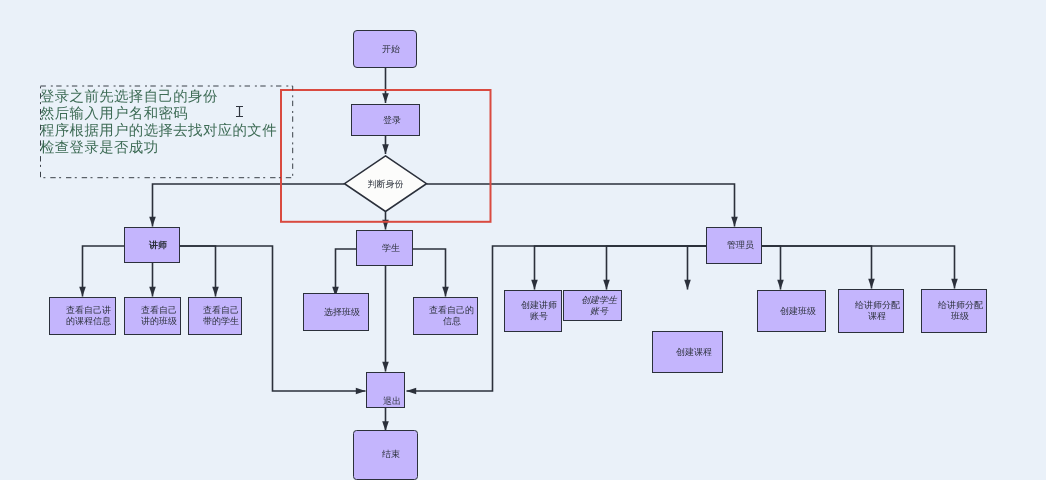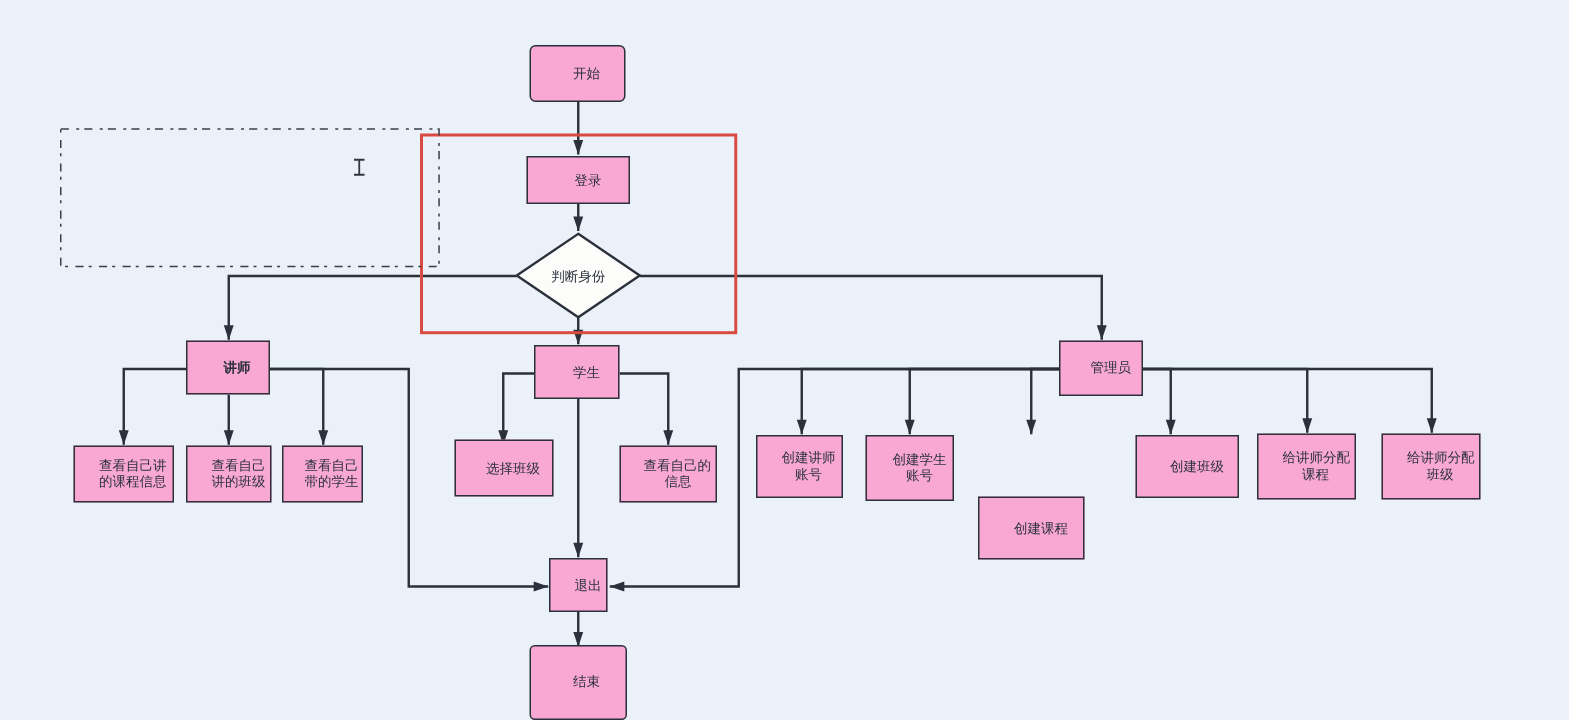--- a/index.html
+++ b/index.html
@@ -3,21 +3,21 @@
 <meta charset="utf-8">
 <title>flowchart</title>
 <style>
   html,body{margin:0;padding:0;}
   body{width:1046px;height:480px;background:#eaf1f9;overflow:hidden;
        font-family:"Liberation Sans",sans-serif;-webkit-font-smoothing:antialiased;}
   #canvas{position:relative;width:1046px;height:480px;background:#eaf1f9;}
   svg.layer{position:absolute;left:0;top:0;width:1046px;height:480px;}
   svg.layer text{will-change:transform;}
   .node{position:absolute;box-sizing:border-box;display:flex;flex-direction:column;
-        align-items:center;justify-content:center;text-align:center;background:#f9a8d4;
+        align-items:center;justify-content:center;text-align:center;background:#c4b5fd;
         border:1.6px solid #2b303b;color:#2b303b;font-size:9px;padding-left:12px;}
   .node span{display:block;line-height:11px;white-space:nowrap;will-change:transform;}
   .note{position:absolute;box-sizing:border-box;color:#3d6b55;font-size:14.4px;
         white-space:nowrap;}
   .note>div{line-height:17px;height:17px;width:max-content;letter-spacing:0.42px;
             will-change:transform;}
 </style>
 </head>
 <body>
 
@@ -54,20 +54,26 @@
   </svg>
 
   <svg class="layer" id="selection">
     <rect id="sel-rect" fill="none" stroke="#d94a40" stroke-width="2" x="281" y="90" width="209.5" height="131.8"></rect>
   </svg>
 
   <svg class="layer" id="notebox">
     <rect id="note-rect" fill="none" stroke="#3a4048" stroke-width="1" stroke-dasharray="5.4 4.9 2 3.4" x="40.5" y="86" width="252.2" height="91.7"></rect>
   </svg>
 
+  <div class="note" id="note-text" style="left: 40px; top: 88px; color: rgb(61, 107, 85);">
+      <div>登录之前先选择自己的身份</div>
+      <div>然后输入用户名和密码</div>
+      <div>程序根据用户的选择去找对应的文件</div>
+      <div>检查登录是否成功</div>
+    </div>
 
   <div id="node-layer">
       <div class="node" style="left: 353px; top: 30px; width: 64px; height: 38px; border-radius: 4px;">
         <span>开始</span>
       </div>
       <div class="node" style="left: 351px; top: 104px; width: 69px; height: 32px;">
         <span>登录</span>
       </div>
       <div class="node" style="left: 124px; top: 227px; width: 56px; height: 36px; font-weight: bold;">
         <span>讲师</span>
@@ -94,39 +100,39 @@
         <span>选择班级</span>
       </div>
       <div class="node" style="left: 413px; top: 297px; width: 65px; height: 38px;">
         <span>查看自己的</span>
         <span>信息</span>
       </div>
       <div class="node" style="left: 504px; top: 290px; width: 58px; height: 42px;">
         <span>创建讲师</span>
         <span>账号</span>
       </div>
-      <div class="node" style="left: 577px; top: 290px; width: 59px; height: 44px;">
+      <div class="node" style="left: 563px; top: 290px; width: 59px; height: 31px; font-style: italic;">
         <span>创建学生</span>
         <span>账号</span>
       </div>
       <div class="node" style="left: 652px; top: 290px; width: 71px; height: 42px; margin-top: 41px;">
         <span>创建课程</span>
       </div>
       <div class="node" style="left: 746px; top: 290px; width: 69px; height: 42px; margin-left: 11px;">
         <span>创建班级</span>
       </div>
       <div class="node" style="left: 838px; top: 289px; width: 66px; height: 44px;">
         <span>给讲师分配</span>
         <span>课程</span>
       </div>
       <div class="node" style="left: 921px; top: 289px; width: 66px; height: 44px;">
         <span>给讲师分配</span>
         <span>班级</span>
       </div>
-      <div class="node" style="left: 366px; top: 372px; width: 39px; height: 36px;">
+      <div class="node" style="left: 366px; top: 372px; width: 39px; height: 36px; justify-content: flex-end;">
         <span>退出</span>
       </div>
       <div class="node" style="left: 352.5px; top: 429.5px; width: 65.5px; height: 50px; border-radius: 3.5px;">
         <span>结束</span>
       </div>
     </div>
 
   <svg class="layer" id="diamondlayer">
     <polygon id="judge-shape" fill="#fcfcfb" stroke="#2b303b" stroke-width="1.6" points="385.5,155.9 426.5,183.70000000000002 385.5,211.5 344.5,183.70000000000002"></polygon>
     <text id="judge-label" text-anchor="middle" font-size="9" fill="#2b303b" font-family="Liberation Sans, sans-serif" x="385.5" y="187.00000000000003">判断身份</text>

